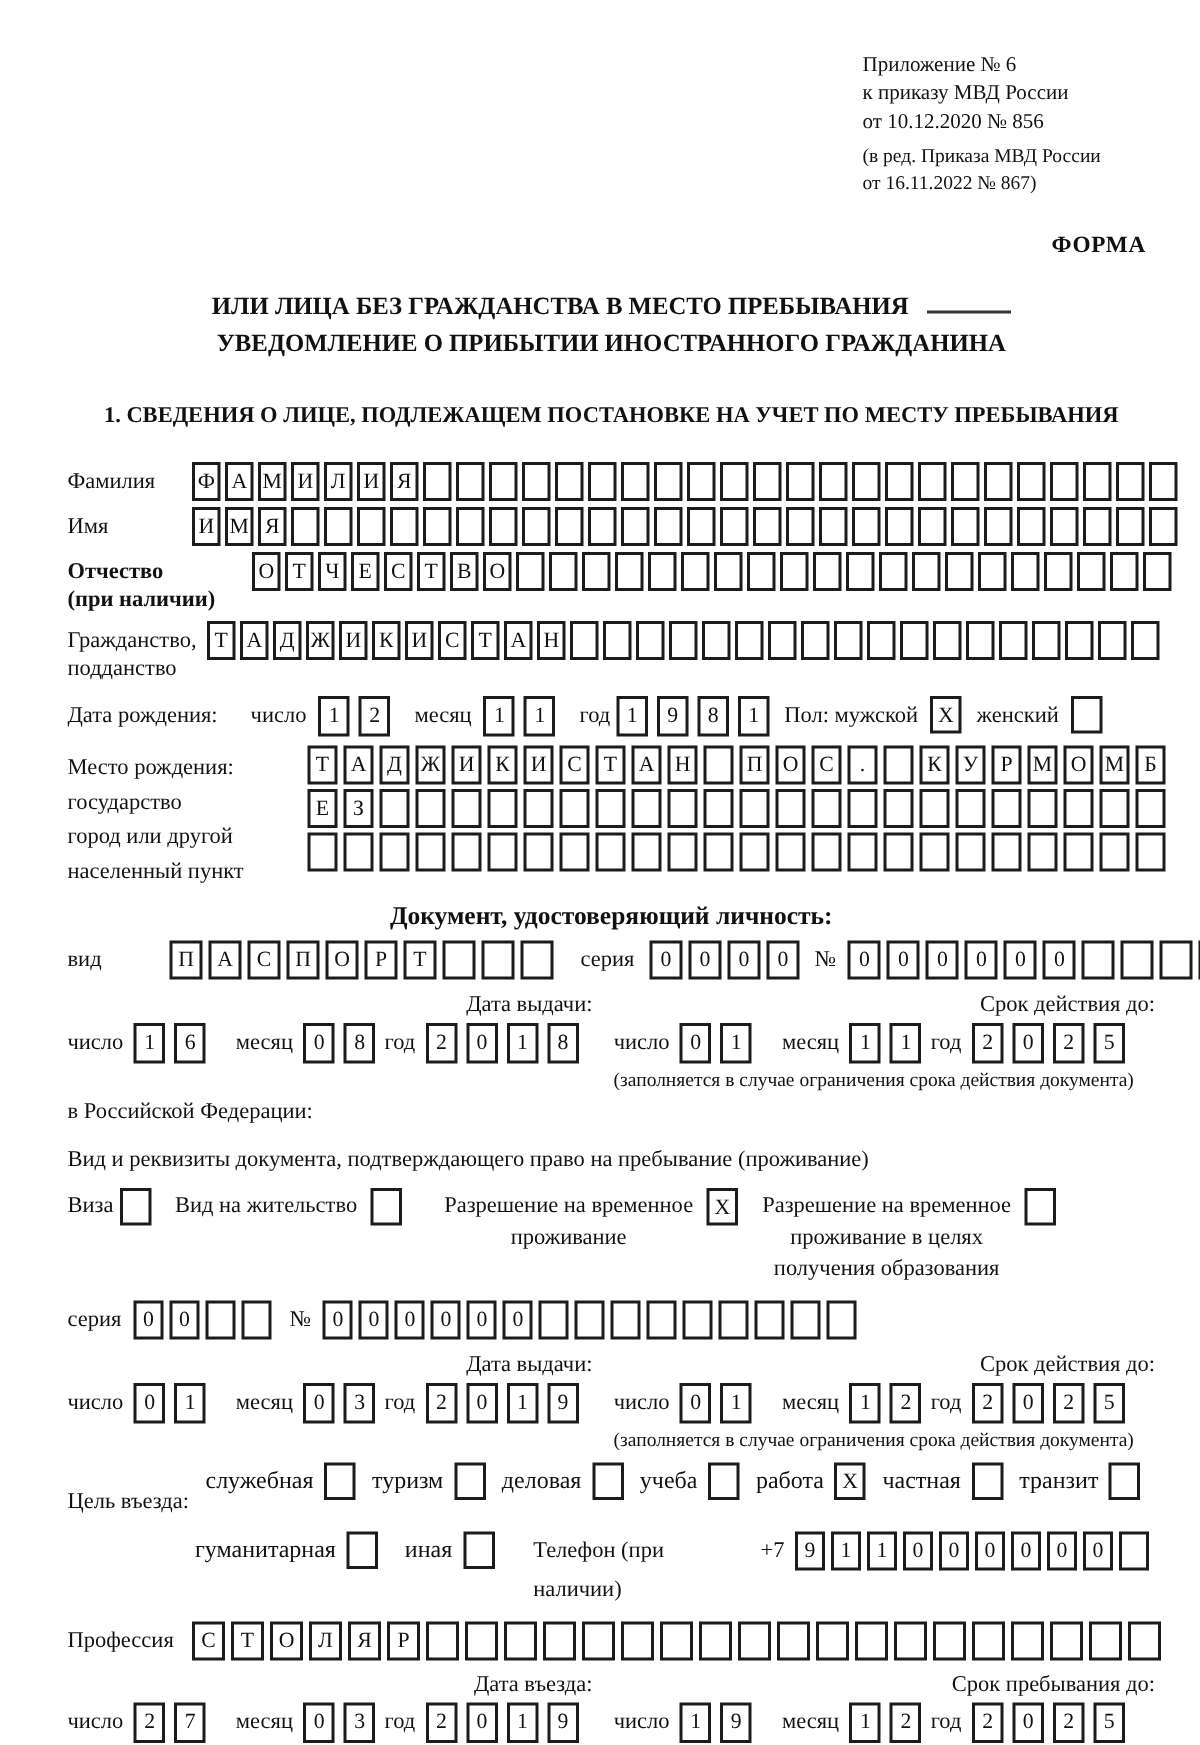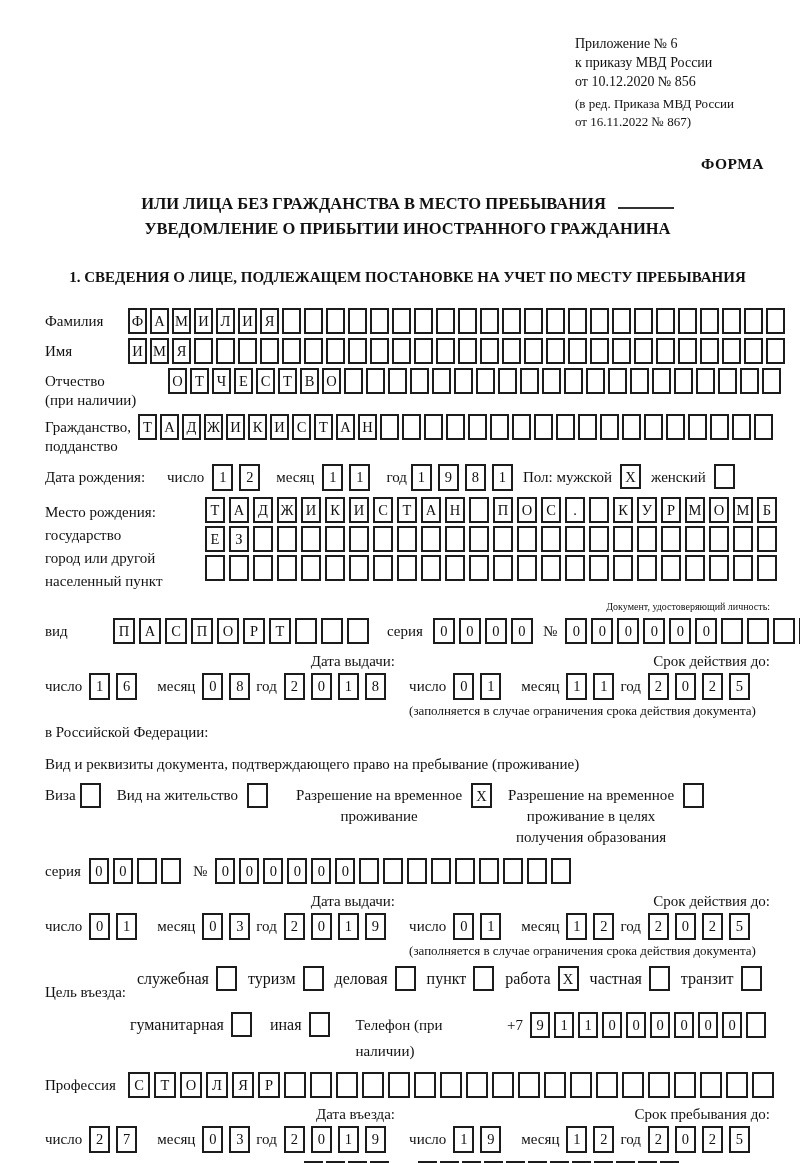--- a/index.html
+++ b/index.html
@@ -19,21 +19,21 @@
 
   
   .title { text-align:center; font-weight:bold; font-size:16.5px; line-height:25px; margin-top: 18px; }
   .blank-line { display:inline-block; width:56px; border-bottom:2px solid #333; height: 14px; margin-left: 12px; }
   .sec { text-align:center; font-weight:bold; font-size:15px; margin-top: 28px; margin-bottom: 22px; }
 
   
   .frow { display:flex; align-items:flex-start; margin-bottom: 4px; }
   .flabel { font-size:15px; line-height:19px; padding-top: 4px; flex: 0 0 auto; }
   .w83  { width: 83px; }
-  .w120 { width: 123px; }
+  .w120 { width: 123px; font-weight: bold; }
   .w93  { width: 93px; }
   .w160 { width: 160px; }
   .cells { display:flex; flex-wrap:nowrap; align-items:flex-start; }
   .cell {
     flex:0 0 auto; width:19px; height:26px; border:2px solid #1c1c1c;
     margin-right:3px; text-align:center; font-size:14.5px; line-height:22px;
     background:#fff;
   }
   .cells-m .cell { width:20px; margin-right:4px; }
   .cells-doc .cell { width:22px; margin-right:4px; }
@@ -63,21 +63,21 @@
   .ropt .cells { margin-left: 9px; }
 
   
   .popt { display:flex; align-items:flex-start; margin-left: 11px; }
   .popt .plbl { font-size:16px; line-height:26px; margin-right:7px; }
   .purp-line { display:flex; align-items:flex-start; margin-top:7px; }
   .purp-lead { font-size:15px; line-height:26px;margin-top:13px; }
   .indent85 { margin-left: 85px; }
   .phone-lbl { font-size:15px; line-height:26px; margin-left:26px; }
   .phone-pref { font-size:15px; line-height:26px; margin:0 7px 0 22px; }
-  .doc-title { text-align:right; font-weight:normal; font-size:10px; margin:8px 0 6px 0; }
+  .doc-title { text-align:center; font-weight:bold; font-size:17px; margin:8px 0 6px 0; }
 </style>
 </head>
 <body>
 
 <div class="page">
 
   <div class="hdr">
     <div class="hdr-inner">
       <div>Приложение № 6</div>
       <div>к приказу МВД России</div>
@@ -581,21 +581,21 @@
           <span class="cell"></span>
         </span>
     </span>
     <span class="popt">
       <span class="plbl">деловая</span>
       <span class="cells cells-cb">
           <span class="cell"></span>
         </span>
     </span>
     <span class="popt">
-      <span class="plbl">пункт</span>
+      <span class="plbl">учеба</span>
       <span class="cells cells-cb">
           <span class="cell"></span>
         </span>
     </span>
     <span class="popt">
       <span class="plbl">работа</span>
       <span class="cells cells-cb">
           <span class="cell">X</span>
         </span>
     </span>

